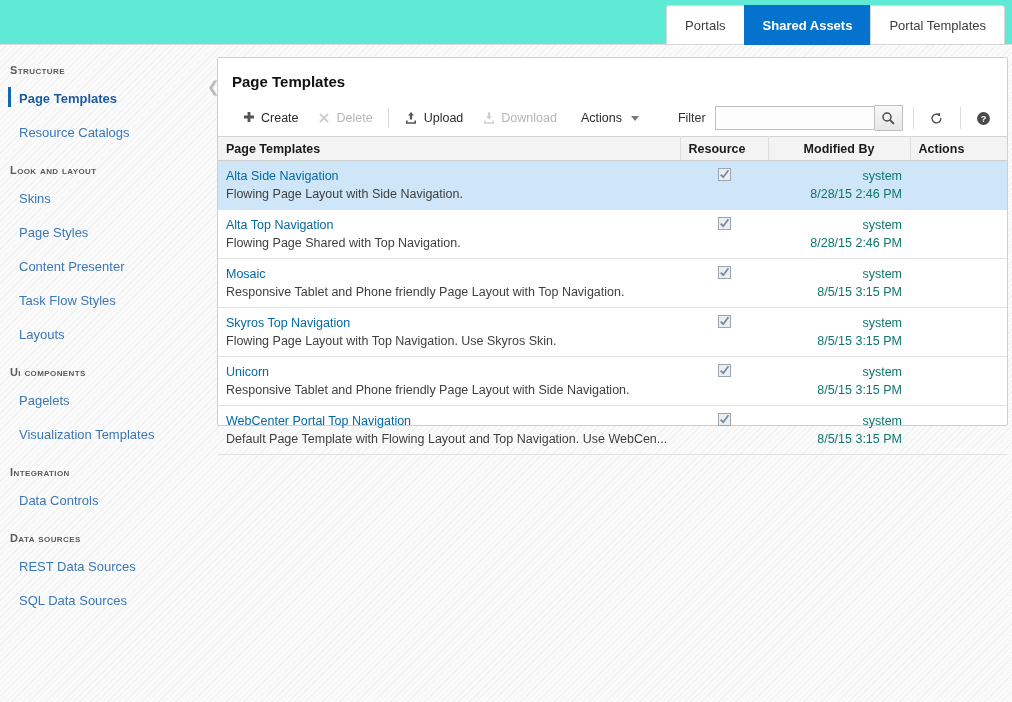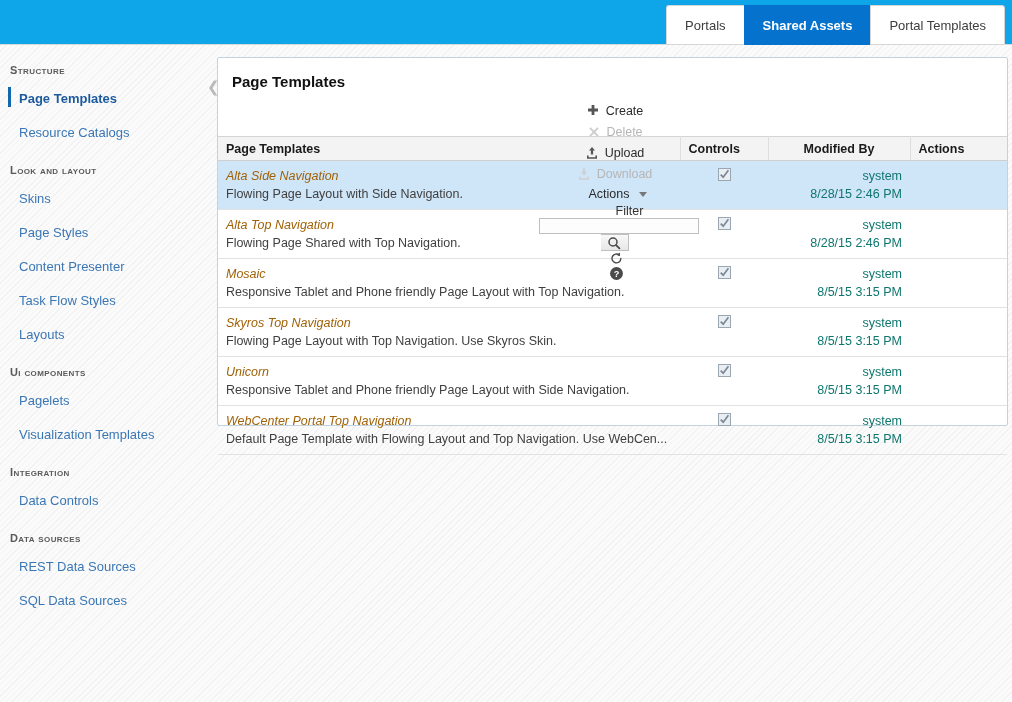--- a/index.html
+++ b/index.html
@@ -17,21 +17,21 @@
     background-image:
       repeating-linear-gradient(135deg,
         rgba(0,0,0,0.035) 0px, rgba(0,0,0,0.035) 1px,
         rgba(0,0,0,0) 1px, rgba(0,0,0,0) 4px);
   }
 
   
   .top-header {
     position: absolute; top: 0; left: 0;
     width: 1012px; height: 45px;
-    background: #0ea5e9;
+    background: #5eead4;
     border-bottom: 1px solid #d9d9d9;
   }
   .tab-strip {
     position: absolute; right: 7px; top: 5px;
     display: flex; align-items: stretch;
     height: 40px;
   }
   .tab {
     display: flex; align-items: center; justify-content: center;
     padding: 0 18px;
@@ -122,21 +122,20 @@
     line-height: 20px;
   }
 
   
   .toolbar {
     display: flex; align-items: center;
     height: 36px;
     padding: 0 10px 0 14px;
     margin-top: 8px;
     position: relative;
-    flex-direction: column;
   }
   .tb-btn {
     display: flex; align-items: center;
     gap: 5px;
     padding: 3px 9px;
     font-size: 12.5px;
     color: #2b2b2b;
     cursor: pointer;
     white-space: nowrap;
     background: transparent;
@@ -209,25 +208,24 @@
   .tbl thead th.r { text-align: center; }
   .tbl thead th:last-child { border-right: none; }
   .tbl tbody td {
     border-bottom: 1px solid #e2e2e2;
     padding: 6px 8px;
     vertical-align: top;
     font-size: 12.5px;
   }
   tr.row.selected td { background: #cfe5f8; }
   td.c-name .name {
-    color: #a16207;
+    color: #0369a1;
     cursor: pointer;
     display: block;
     line-height: 18px;
-    font-style: italic;
   }
   td.c-name .desc {
     color: #3f3f3f;
     display: block;
     line-height: 18px;
     white-space: nowrap;
     overflow: hidden;
     text-overflow: ellipsis;
   }
   td.c-avail { text-align: center; vertical-align: middle; }
@@ -378,21 +376,21 @@
   <table class="tbl">
     <colgroup>
       <col style="width:462px">
       <col style="width:88px">
       <col style="width:142px">
       <col style="width:97px">
     </colgroup>
     <thead>
       <tr id="thead-row">
           <th>Page Templates</th>
-          <th>Controls</th>
+          <th>Resource</th>
           <th class="r">Modified By</th>
           <th>Actions</th>
         </tr>
     </thead>
     <tbody id="tbody">
         <tr class="row selected">
           <td class="c-name">
             <span class="name">Alta Side Navigation</span>
             <span class="desc">Flowing Page Layout with Side Navigation.</span>
           </td>

